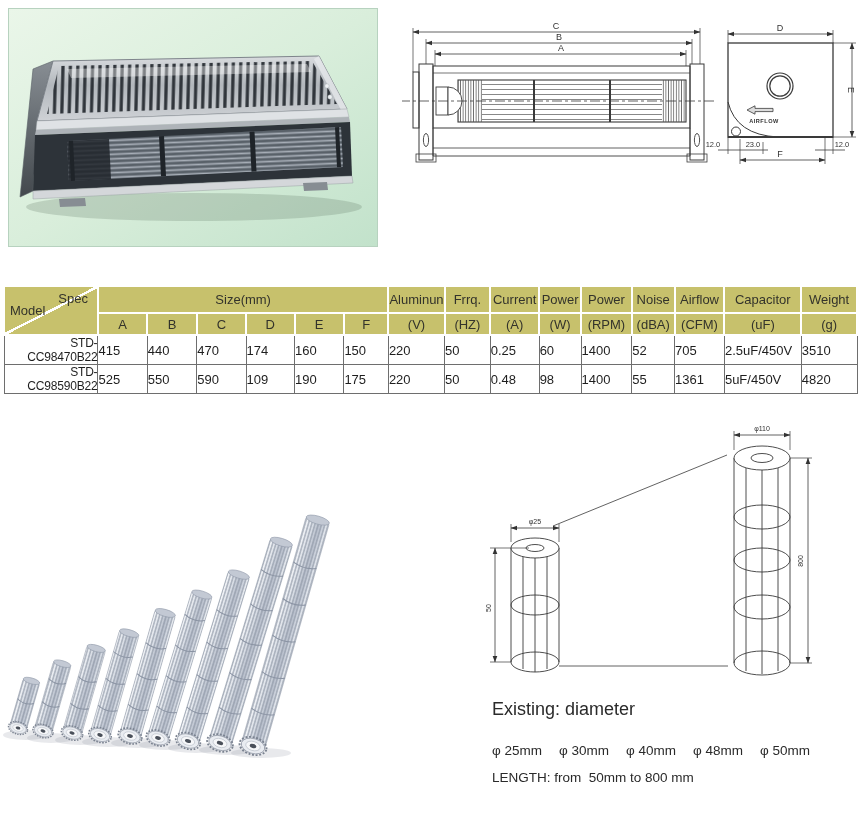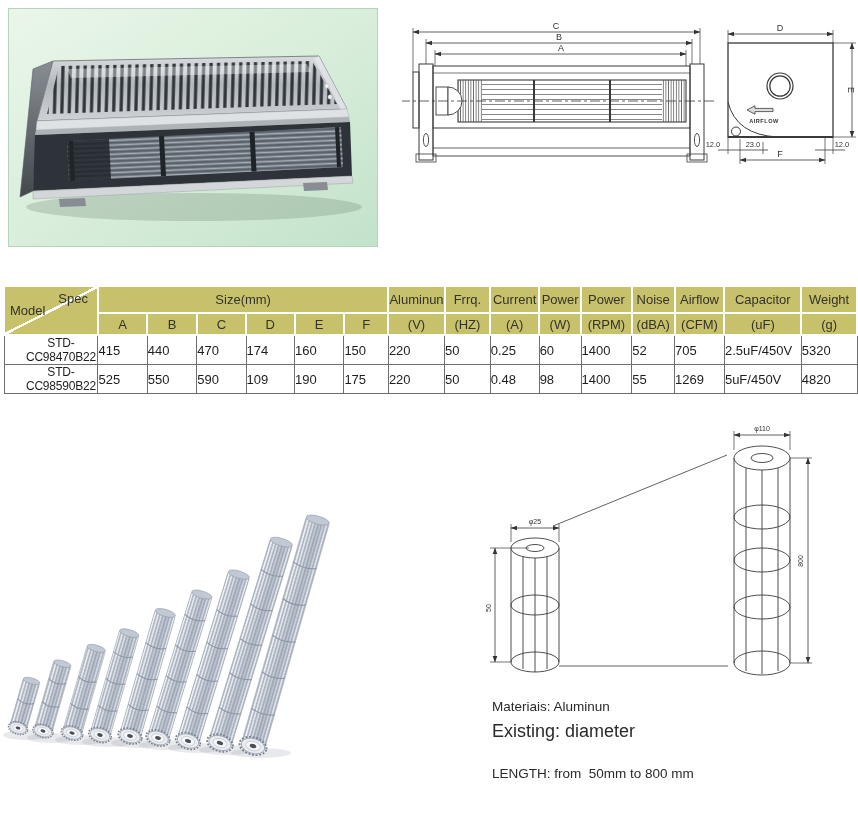--- a/index.html
+++ b/index.html
@@ -13,37 +13,37 @@
   .drawing-top{position:absolute;left:402px;top:2px;}
   
   .spec-table{position:absolute;left:3px;top:285px;border-collapse:collapse;table-layout:fixed;
               font-size:13px;color:#2e2e28;}
   .spec-table th{background:#c7c16c;font-weight:normal;border:2px solid #fff;padding:0;
                  text-align:center;color:#33332b;}
   .spec-table td{background:#fff;border:1px solid #6e6e6e;padding:0;text-align:left;
                  color:#1e1e1e;height:26px;}
   .spec-table .r1 th{height:25px;}
   .spec-table .r2 th{height:20px;}
-  .spec-table td.model{font-size:12px;text-align:center;padding-left:20px;letter-spacing:-0.2px;}
+  .spec-table td.model{font-size:12px;text-align:right;padding-left:20px;letter-spacing:-0.2px;}
   th.diag{position:relative;
      background-image:linear-gradient(to bottom right,rgba(0,0,0,0) calc(50% - 1.2px),#fff calc(50% - 1.2px),#fff calc(50% + 1.2px),rgba(0,0,0,0) calc(50% + 1.2px));}
   th.diag .spec{position:absolute;top:4px;right:9px;}
   th.diag .model{position:absolute;bottom:16px;left:5px;}
   
   .photo2{position:absolute;left:0px;top:428px;}
   
   .drawing-cyl{position:absolute;left:482px;top:422px;}
   
   .mat{position:absolute;left:492px;top:699px;width:366px;font-size:13.5px;color:#2a2a2a;}
   .mat .m1{margin:0 0 7px 0;}
   .mat .m2{margin:0 0 24px 0;font-weight:normal;font-size:18px;}
   .mat .dia-row{display:flex;margin:0 0 1px 0;line-height:14px;}
   .mat .dia-row span{display:inline-block;width:67px;}
   .mat .dia-row span.wide{width:auto;}
-  .mat .len{margin-top:4px;white-space:pre;}
+  .mat .len{margin-top:12px;white-space:pre;}
   
   svg text{font-family:"Liberation Sans",sans-serif;fill:#333;}
 </style>
 </head>
 <body>
 
 <div class="page">
 
   <div class="photo1">
     <svg width="368" height="237" viewBox="0 0 368 237">
@@ -271,37 +271,37 @@
       <td>160</td>
       <td>150</td>
       <td>220</td>
       <td>50</td>
       <td>0.25</td>
       <td>60</td>
       <td>1400</td>
       <td>52</td>
       <td>705</td>
       <td>2.5uF/450V</td>
-      <td>5320</td>
+      <td>3510</td>
     </tr>
     <tr>
       <td class="model">STD-CC98590B22</td>
       <td>525</td>
       <td>550</td>
       <td>590</td>
       <td>109</td>
       <td>190</td>
       <td>175</td>
       <td>220</td>
       <td>50</td>
       <td>0.48</td>
       <td>98</td>
       <td>1400</td>
       <td>55</td>
-      <td>1269</td>
+      <td>1361</td>
       <td>5uF/450V</td>
       <td>4820</td>
     </tr>
   </tbody>
     </table>
 
   <svg class="photo2" width="350" height="335" viewBox="0 0 350 335">
     <defs>
       <linearGradient id="r_grad" x1="0" y1="0" x2="1" y2="0">
         <stop offset="0" stop-color="#f4f6f9"></stop>
@@ -469,18 +469,24 @@
       <line x1="308" y1="241" x2="330" y2="241" stroke-width="0.7"></line>
       <line x1="326" y1="36" x2="326" y2="241" stroke-width="0.8" marker-start="url(#c_arrow)" marker-end="url(#c_arrow)"></line>
       <text x="321" y="139" font-size="7" text-anchor="middle" stroke="none" fill="#333" transform="rotate(-90 321 139)">800</text>
 
       <line x1="71" y1="104" x2="245" y2="33" stroke-width="0.8"></line>
       <line x1="77" y1="244" x2="246" y2="244" stroke-width="0.8"></line>
     </g>
   </svg>
 
   <div class="mat">
-    <p class="m1">Materiais: Aluminun</p>
     <p class="m2">Existing: diameter</p>
+    <div class="dia-row">
+      <span>φ 25mm</span>
+      <span>φ 30mm</span>
+      <span>φ 40mm</span>
+      <span>φ 48mm</span>
+      <span>φ 50mm</span>
+    </div>
     <p class="len">LENGTH: from  50mm to 800 mm</p>
   </div>
 
 </div>
 
 </body></html>

